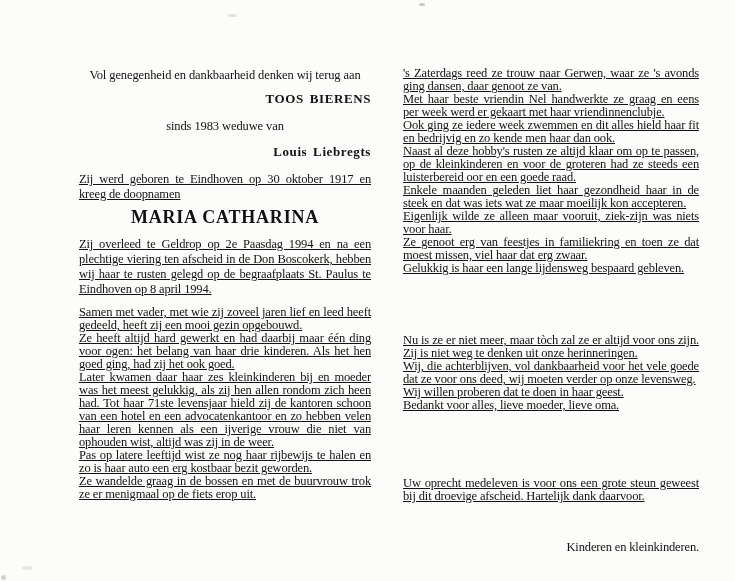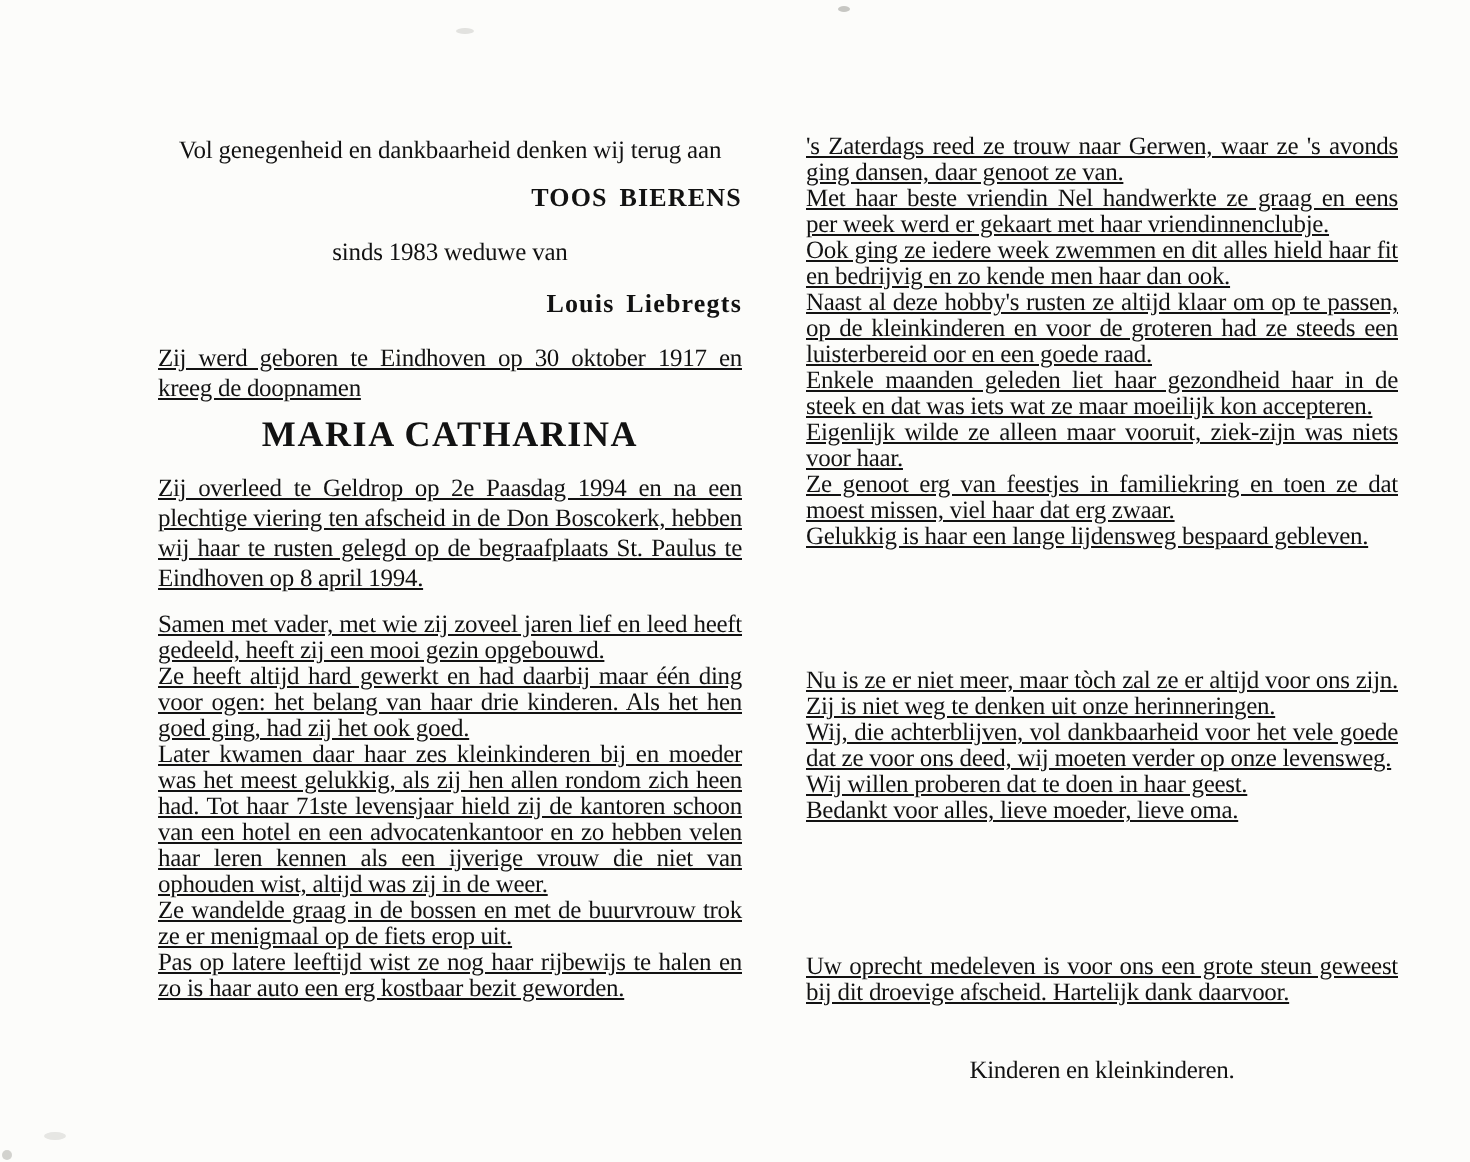--- a/index.html
+++ b/index.html
@@ -42,21 +42,21 @@
     font-size: 13px;
     letter-spacing: 0.6px;
     word-spacing: 2px;
     text-align: right;
   }
   .name-caps {
     font-weight: bold;
     font-size: 18px;
     letter-spacing: 0.8px;
   }
-  .signature { text-align: center; }
+  .signature { text-align: right; margin-top: 12px; }
 
   .speck { position: absolute; border-radius: 50%; }
   .speck-1 { left: 419px; top: 3px;   width: 6px;  height: 3px; background: #9a9a96; opacity: .55; }
   .speck-2 { left: 228px; top: 14px;  width: 9px;  height: 3px; background: #c8c8c4; opacity: .5; }
   .speck-3 { left: 22px;  top: 566px; width: 11px; height: 4px; background: #cfcfcb; opacity: .5; }
   .speck-4 { left: 1px;   top: 575px; width: 5px;  height: 5px; background: #b5b5b1; opacity: .6; }
 </style>
 </head>
 <body>
 
@@ -84,22 +84,22 @@
     <div class="block center-line name-caps" style="top:210px">MARIA CATHARINA</div>
 
     <div class="block body-text tall" style="top:237px">
         <div class="para">Zij overleed te Geldrop op 2e Paasdag 1994 en na een plechtige viering ten afscheid in de Don Boscokerk, hebben wij haar te rusten gelegd op de begraafplaats St. Paulus te Eindhoven op 8 april 1994.</div>
       </div>
 
     <div class="block body-text" style="top:306px">
         <div class="para">Samen met vader, met wie zij zoveel jaren lief en leed heeft gedeeld, heeft zij een mooi gezin opgebouwd.</div>
         <div class="para">Ze heeft altijd hard gewerkt en had daarbij maar één ding voor ogen: het belang van haar drie kinderen. Als het hen goed ging, had zij het ook goed.</div>
         <div class="para">Later kwamen daar haar zes kleinkinderen bij en moeder was het meest gelukkig, als zij hen allen rondom zich heen had. Tot haar 71ste levensjaar hield zij de kantoren schoon van een hotel en een advocatenkantoor en zo hebben velen haar leren kennen als een ijverige vrouw die niet van ophouden wist, altijd was zij in de weer.</div>
+        <div class="para">Pas op latere leeftijd wist ze nog haar rijbewijs te halen en zo is haar auto een erg kostbaar bezit geworden.</div>
         <div class="para">Ze wandelde graag in de bossen en met de buurvrouw trok ze er menigmaal op de fiets erop uit.</div>
-        <div class="para">Pas op latere leeftijd wist ze nog haar rijbewijs te halen en zo is haar auto een erg kostbaar bezit geworden.</div>
       </div>
   </div>
 
   <div class="col col-right">
 
     <div class="block body-text" style="top:67px">
         <div class="para">'s Zaterdags reed ze trouw naar Gerwen, waar ze 's avonds ging dansen, daar genoot ze van.</div>
         <div class="para">Met haar beste vriendin Nel handwerkte ze graag en eens per week werd er gekaart met haar vriendinnenclubje.</div>
         <div class="para">Ook ging ze iedere week zwemmen en dit alles hield haar fit en bedrijvig en zo kende men haar dan ook.</div>
         <div class="para">Naast al deze hobby's rusten ze altijd klaar om op te passen, op de kleinkinderen en voor de groteren had ze steeds een luisterbereid oor en een goede raad.</div>

